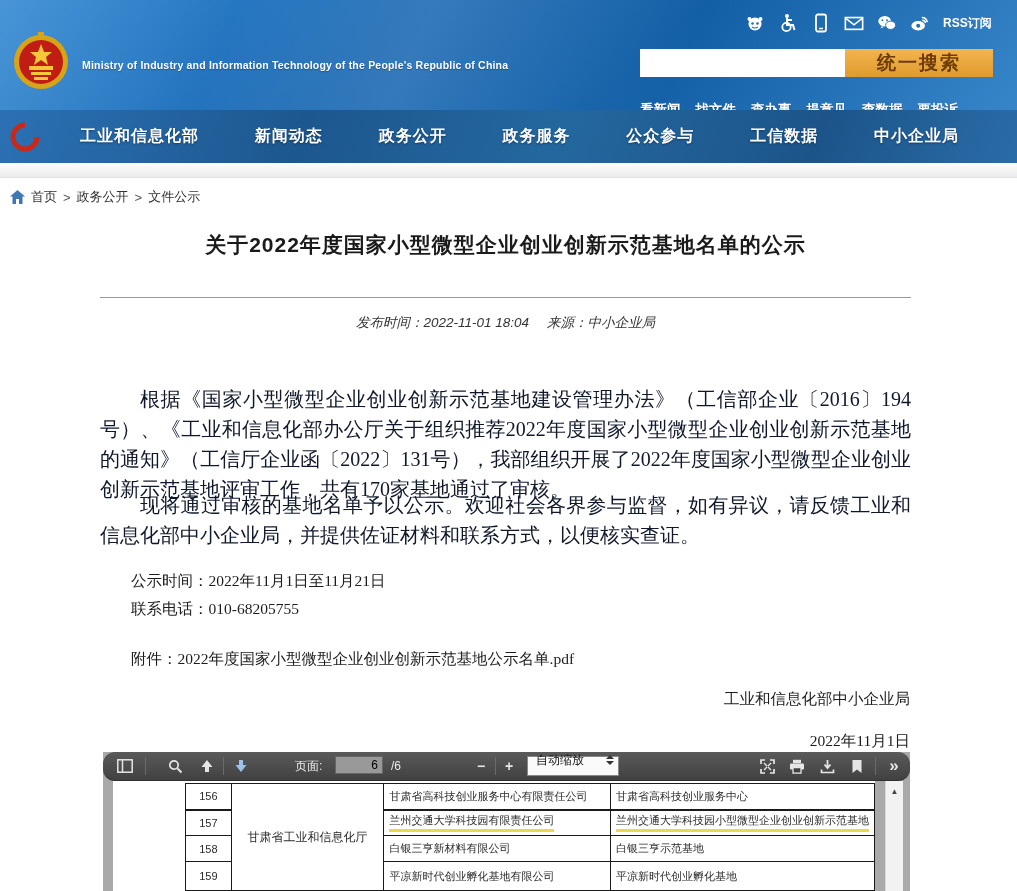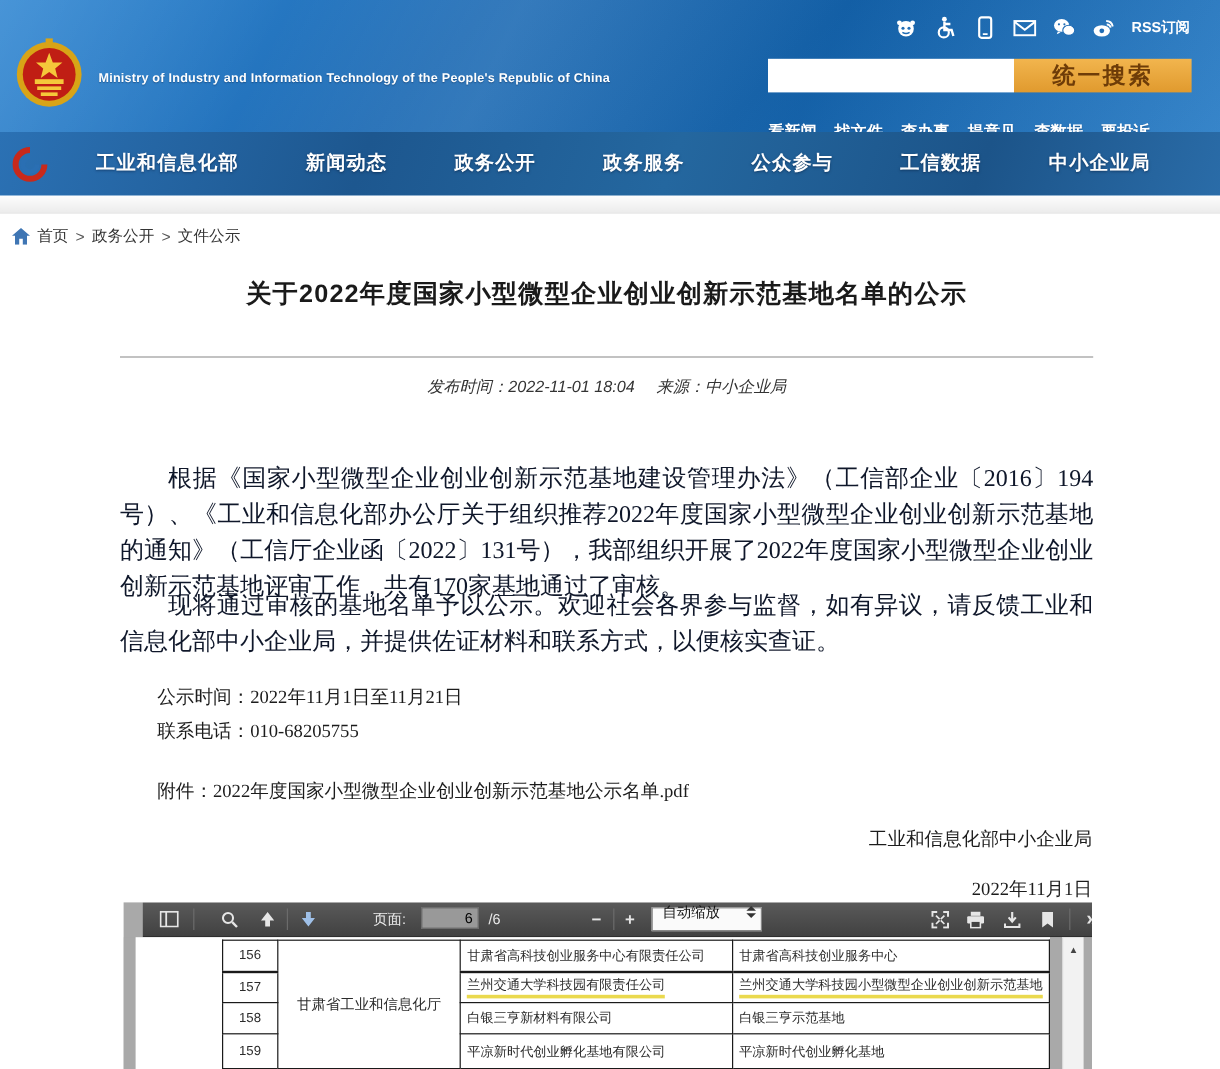--- a/index.html
+++ b/index.html
@@ -60,22 +60,22 @@
   .l-time{top:571px;}
   .l-phone{top:599px;}
   .l-attach{top:649px;}
   .attach-link{cursor:pointer;}
   .sig{position:absolute;right:107px;font-family:"Liberation Serif",serif;font-size:15.5px;color:#1c1c1c;}
   .sig-org{top:689px;}
   .sig-date{top:731px;}
 
   
   .pdf-viewer{position:absolute;top:752px;left:103px;width:807px;height:139px;background:#a9a9a9;overflow:hidden;}
-  .pdf-toolbar{position:absolute;top:0;left:16px;width:807px;height:28px;
-    background:linear-gradient(#5a5a5a,#414141);border-bottom:1px solid #2e2e2e;}
+  .pdf-toolbar{position:absolute;top:0;left:0;width:807px;height:28px;
+    background:linear-gradient(#5a5a5a,#414141);border-bottom:1px solid #2e2e2e;border-radius:12px;}
   .tb{position:absolute;top:0;height:28px;display:flex;align-items:center;justify-content:center;cursor:pointer;color:#e6e6e6;}
   .tb svg{display:block;}
   .tb-divider{position:absolute;top:5px;width:1px;height:18px;background:#6b6b6b;}
   .tb-label{position:absolute;top:0;height:28px;display:flex;align-items:center;color:#ececec;font-size:12px;}
   .page-input{position:absolute;top:4px;left:232px;width:48px;height:18px;background:#999;border:1px solid #666;
     color:#000;font-size:12px;text-align:right;padding:0 4px;box-sizing:border-box;}
   .zoom-select{position:absolute;top:4px;left:424px;width:92px;height:20px;background:#fafafa;border:1px solid #888;
     display:flex;align-items:center;justify-content:space-between;padding:0 4px 12px 8px;box-sizing:border-box;cursor:pointer;}
   .zoom-select .zlabel{font-size:12px;color:#111;}
   .spin{display:flex;flex-direction:column;gap:2px;}

